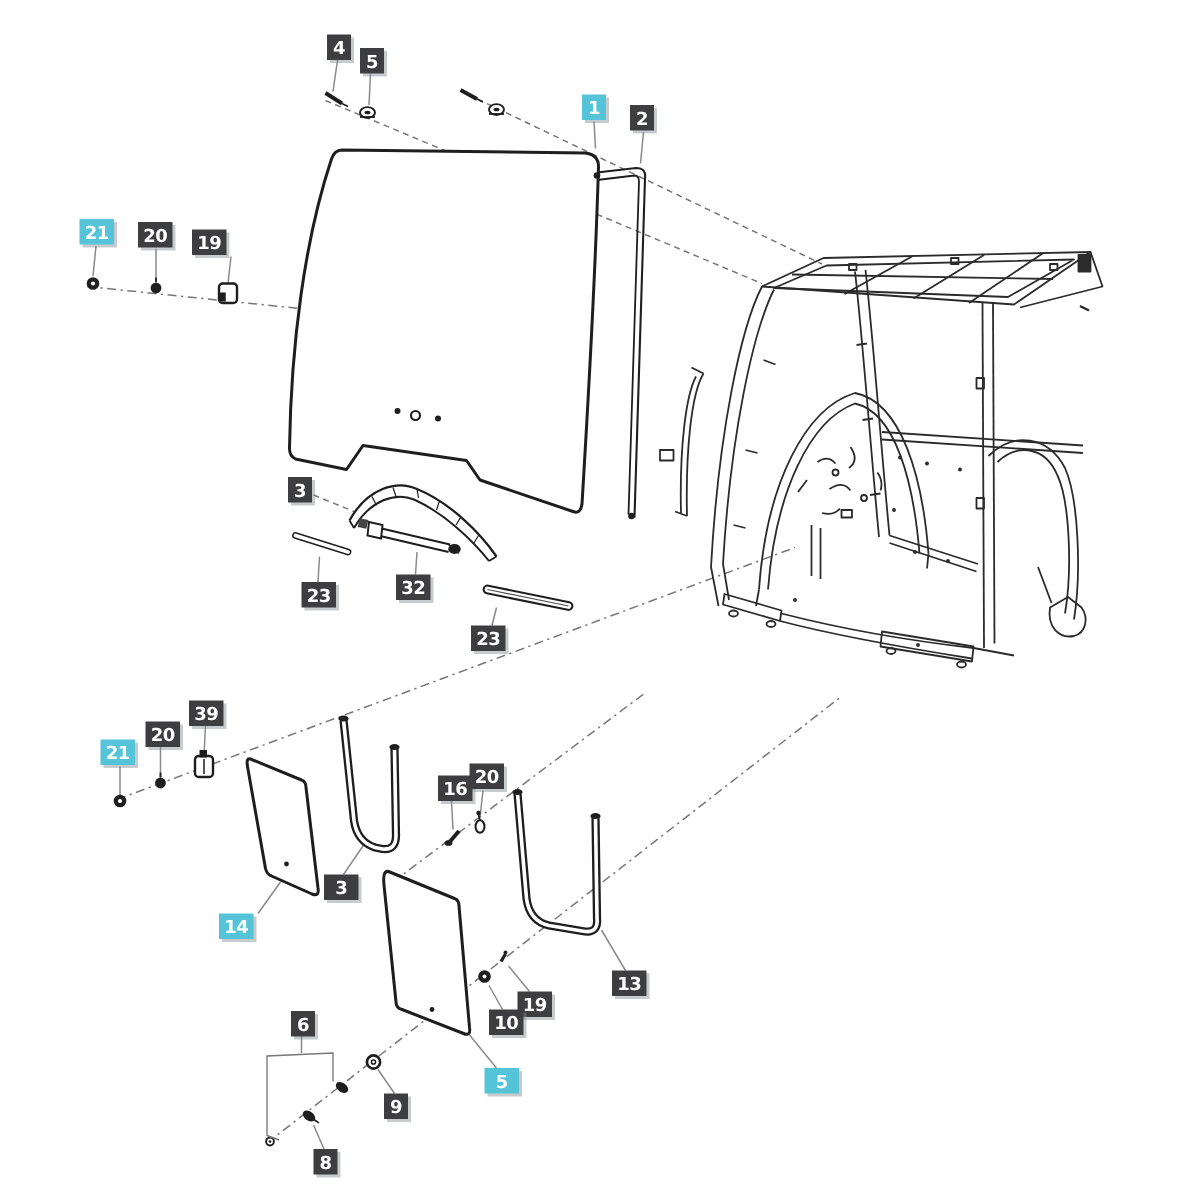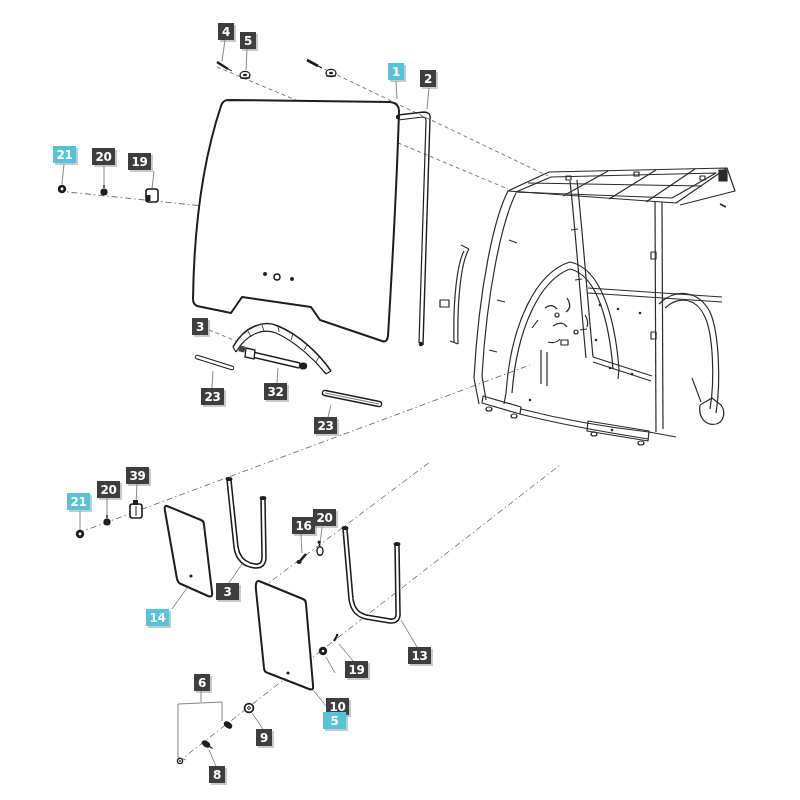--- a/index.html
+++ b/index.html
@@ -316,19 +316,19 @@
 <div class="label w2" style="left:314px;top:417px">23</div>
 <div class="label w2" style="left:126px;top:467px">39</div>
 <div class="label w2" style="left:97px;top:481px">20</div>
 <div class="label w2 hl" style="left:67px;top:493px">21</div>
 <div class="label w2" style="left:292px;top:517px">16</div>
 <div class="label w2" style="left:313px;top:509px">20</div>
 <div class="label w2" style="left:216px;top:583px">3</div>
 <div class="label w2 hl" style="left:146px;top:609px">14</div>
 <div class="label w2" style="left:408px;top:647px">13</div>
 <div class="label w2" style="left:345px;top:661px">19</div>
-<div class="label w2" style="left:326px;top:698px">10</div>
+<div class="label w2" style="left:326px;top:673px">10</div>
 <div class="label w2 hl" style="left:323px;top:712px">5</div>
 <div class="label w1" style="left:194px;top:674px">6</div>
 <div class="label w1" style="left:256px;top:729px">9</div>
 <div class="label w1" style="left:209px;top:766px">8</div>
 
 </div>
 
 </body></html>

